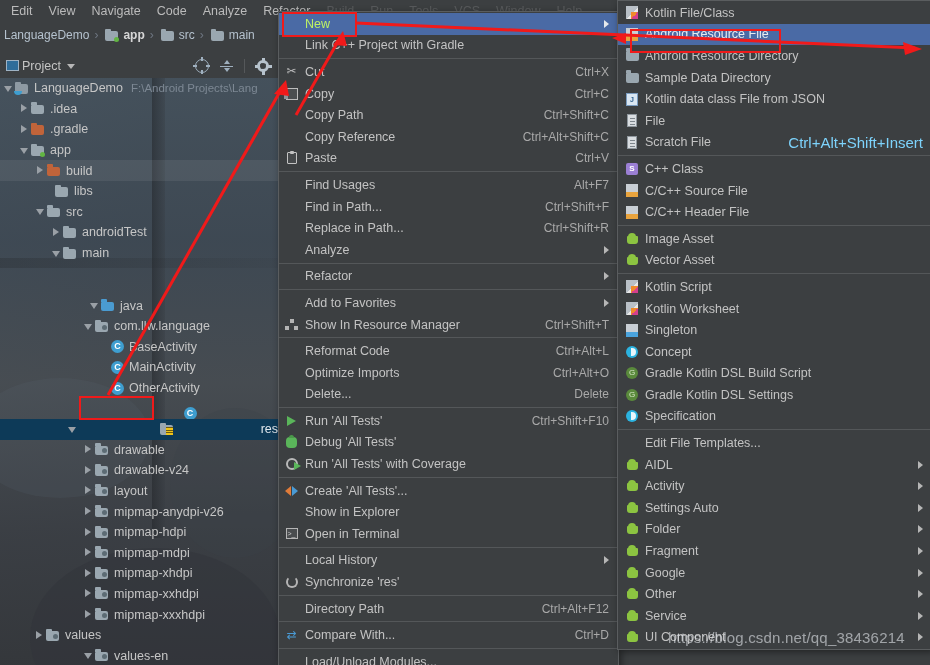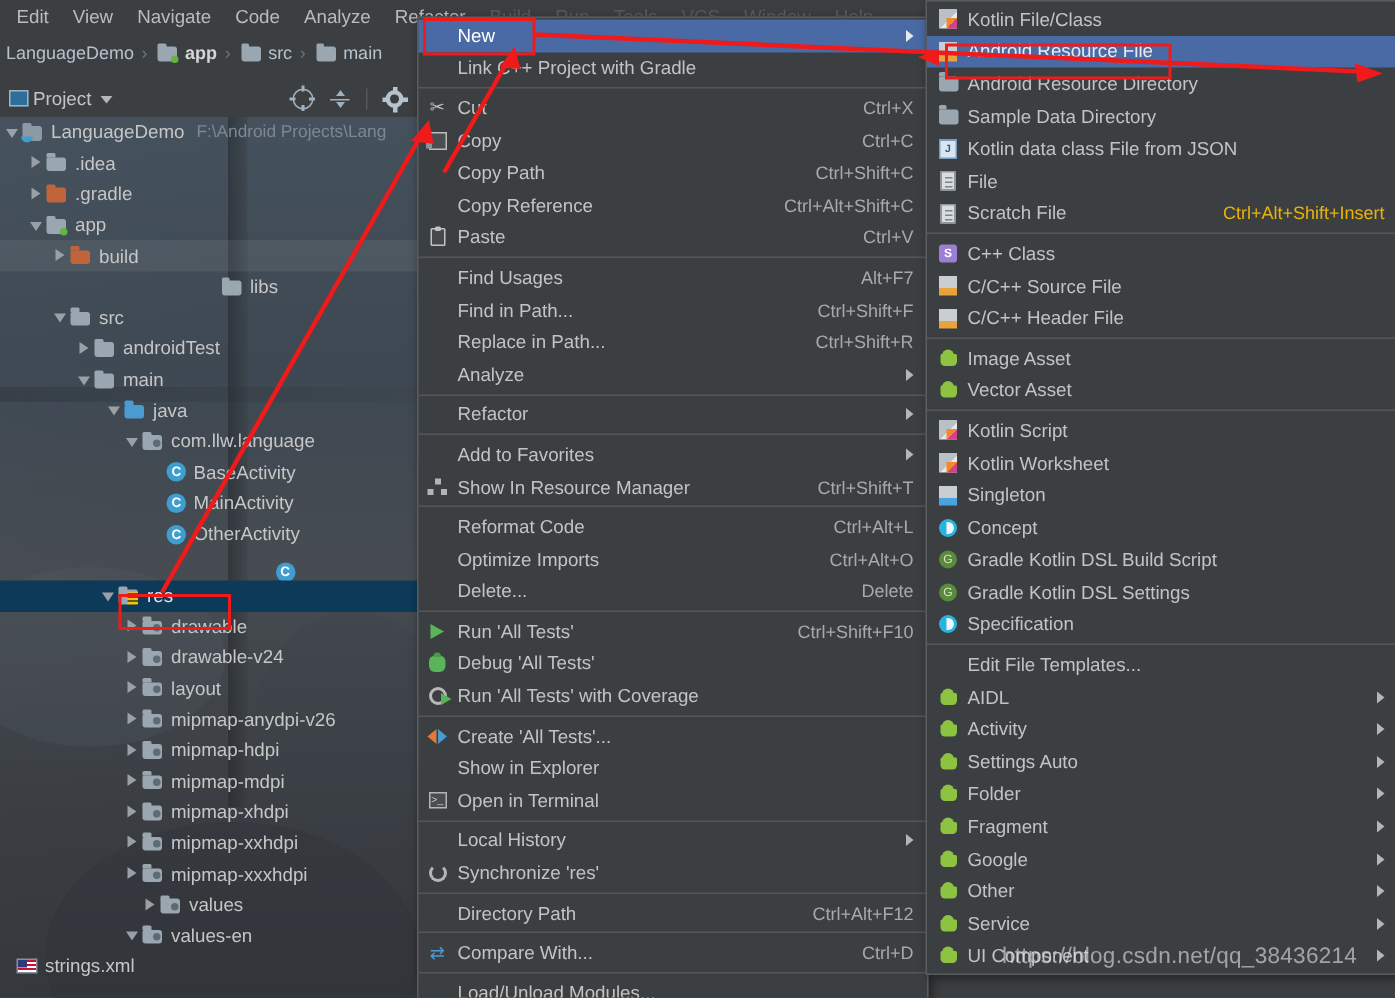--- a/index.html
+++ b/index.html
@@ -103,21 +103,21 @@
   .ctx{
     position:absolute;left:278px;top:11px;width:339px;
     background:#3c3f41;border:1px solid #5a5d5f;
     box-shadow:2px 2px 7px rgba(0,0,0,.45);
     font-size:12.5px;color:#c3c3c3;padding:1px 0;z-index:5;
   }
   .ctx .it{
     height:21.6px;display:flex;align-items:center;position:relative;
     padding-left:4px;padding-right:9px;white-space:nowrap;
   }
-  .ctx .it.sel{background:#4a6aa5;color:#ffffff;}
+  .ctx .it.sel{background:#4a6aa5;color:#bef264;}
   .ctx .ico{width:17px;flex:none;display:flex;align-items:center;justify-content:center;height:16px;}
   .ctx .txt{margin-left:5px;}
   .ctx .key{margin-left:auto;color:#a9a9a9;font-size:12px;padding-left:18px;}
   .ctx .sub{margin-left:auto;width:0;height:0;
     border-left:5px solid #b6b6b6;border-top:4px solid transparent;border-bottom:4px solid transparent;}
   .ctx .sel .sub{border-left-color:#e6e9ec;}
   .ctx .sep{height:1px;background:#545759;margin:2px 0;}
 
   
   .sub-menu{
@@ -126,21 +126,21 @@
     box-shadow:2px 2px 7px rgba(0,0,0,.45);
     font-size:12.5px;color:#c3c3c3;padding:1px 0;z-index:6;
   }
   .sub-menu .it{
     height:21.6px;display:flex;align-items:center;position:relative;
     padding-left:5px;padding-right:8px;white-space:nowrap;
   }
   .sub-menu .it.sel{background:#4a6aa5;color:#e8ebef;}
   .sub-menu .ico{width:18px;flex:none;display:flex;align-items:center;justify-content:center;height:16px;}
   .sub-menu .txt{margin-left:4px;}
-  .sub-menu .key{margin-left:auto;color:#eab308;font-size:12px;padding-left:16px;}
+  .sub-menu .key{margin-left:auto;color:#7dd3fc;font-size:15px;padding-left:16px;}
   .sub-menu .arr{margin-left:auto;width:0;height:0;
     border-left:5px solid #b6b6b6;border-top:4px solid transparent;border-bottom:4px solid transparent;}
   .sub-menu .sep{height:1px;background:#545759;margin:2px 0;}
 
   
   .g{display:inline-block;position:relative;}
   .g-android{width:11px;height:12px;}
   .g-android:before{content:"";position:absolute;left:0;top:3px;width:11px;height:8px;border-radius:1px 1px 3px 3px;background:#8cc441;}
   .g-android:after{content:"";position:absolute;left:1.5px;top:0px;width:8px;height:4px;border-radius:4px 4px 0 0;background:#8cc441;}
   .g-kotlin{width:12px;height:13px;background:linear-gradient(135deg,#b9c0c7 0 55%,#e8e8e8 55% 100%);position:relative;}
@@ -300,21 +300,21 @@
         </span>
         <span class="lbl">app</span>
       </div>
       <div class="row hoverrow" style="padding-left: 36px;">
         <span class="arrow closed"></span>
         <span class="fico orange">
           <i></i>
         </span>
         <span class="lbl">build</span>
       </div>
-      <div class="row" style="padding-left: 44px; justify-content: center;">
+      <div class="row" style="padding-left: 44px;">
         <span class="arrow "></span>
         <span class="fico grey">
           <i></i>
         </span>
         <span class="lbl">libs</span>
       </div>
       <div class="row" style="padding-left: 36px;">
         <span class="arrow open"></span>
         <span class="fico grey">
           <i></i>
@@ -328,21 +328,21 @@
         </span>
         <span class="lbl">androidTest</span>
       </div>
       <div class="row" style="padding-left: 52px;">
         <span class="arrow open"></span>
         <span class="fico grey">
           <i></i>
         </span>
         <span class="lbl">main</span>
       </div>
-      <div class="row" style="padding-left: 72px;">
+      <div class="row" style="padding-left: 90px; margin-top: 32px;">
         <span class="arrow open"></span>
         <span class="fico blue">
           <i></i>
         </span>
         <span class="lbl">java</span>
       </div>
       <div class="row" style="padding-left: 84px;">
         <span class="arrow open"></span>
         <span class="fico androidres">
           <i></i>
@@ -362,21 +362,21 @@
       <div class="row" style="padding-left: 100px;">
         <span class="arrow "></span>
         <span class="cico">C</span>
         <span class="lbl">OtherActivity</span>
       </div>
       <div class="row" style="padding-left: 100px; flex-direction: column;">
         <span class="arrow "></span>
         <span class="cico">C</span>
         <span class="lbl">SettingActivity</span>
       </div>
-      <div class="row selected" style="padding-left: 68px;">
+      <div class="row selected" style="padding-left: 68px; justify-content: space-between;">
         <span class="arrow open"></span>
         <span class="fico res">
           <i></i>
           <b></b>
         </span>
         <span class="lbl">res</span>
       </div>
       <div class="row" style="padding-left: 84px;">
         <span class="arrow closed"></span>
         <span class="fico androidres">
@@ -433,21 +433,21 @@
         </span>
         <span class="lbl">mipmap-xxhdpi</span>
       </div>
       <div class="row" style="padding-left: 84px;">
         <span class="arrow closed"></span>
         <span class="fico androidres">
           <i></i>
         </span>
         <span class="lbl">mipmap-xxxhdpi</span>
       </div>
-      <div class="row" style="padding-left: 96px;">
+      <div class="row" style="padding-left: 35px;">
         <span class="arrow closed"></span>
         <span class="fico androidres">
           <i></i>
         </span>
         <span class="lbl">values</span>
       </div>
       <div class="row" style="padding-left: 84px;">
         <span class="arrow open"></span>
         <span class="fico androidres">
           <i></i>

